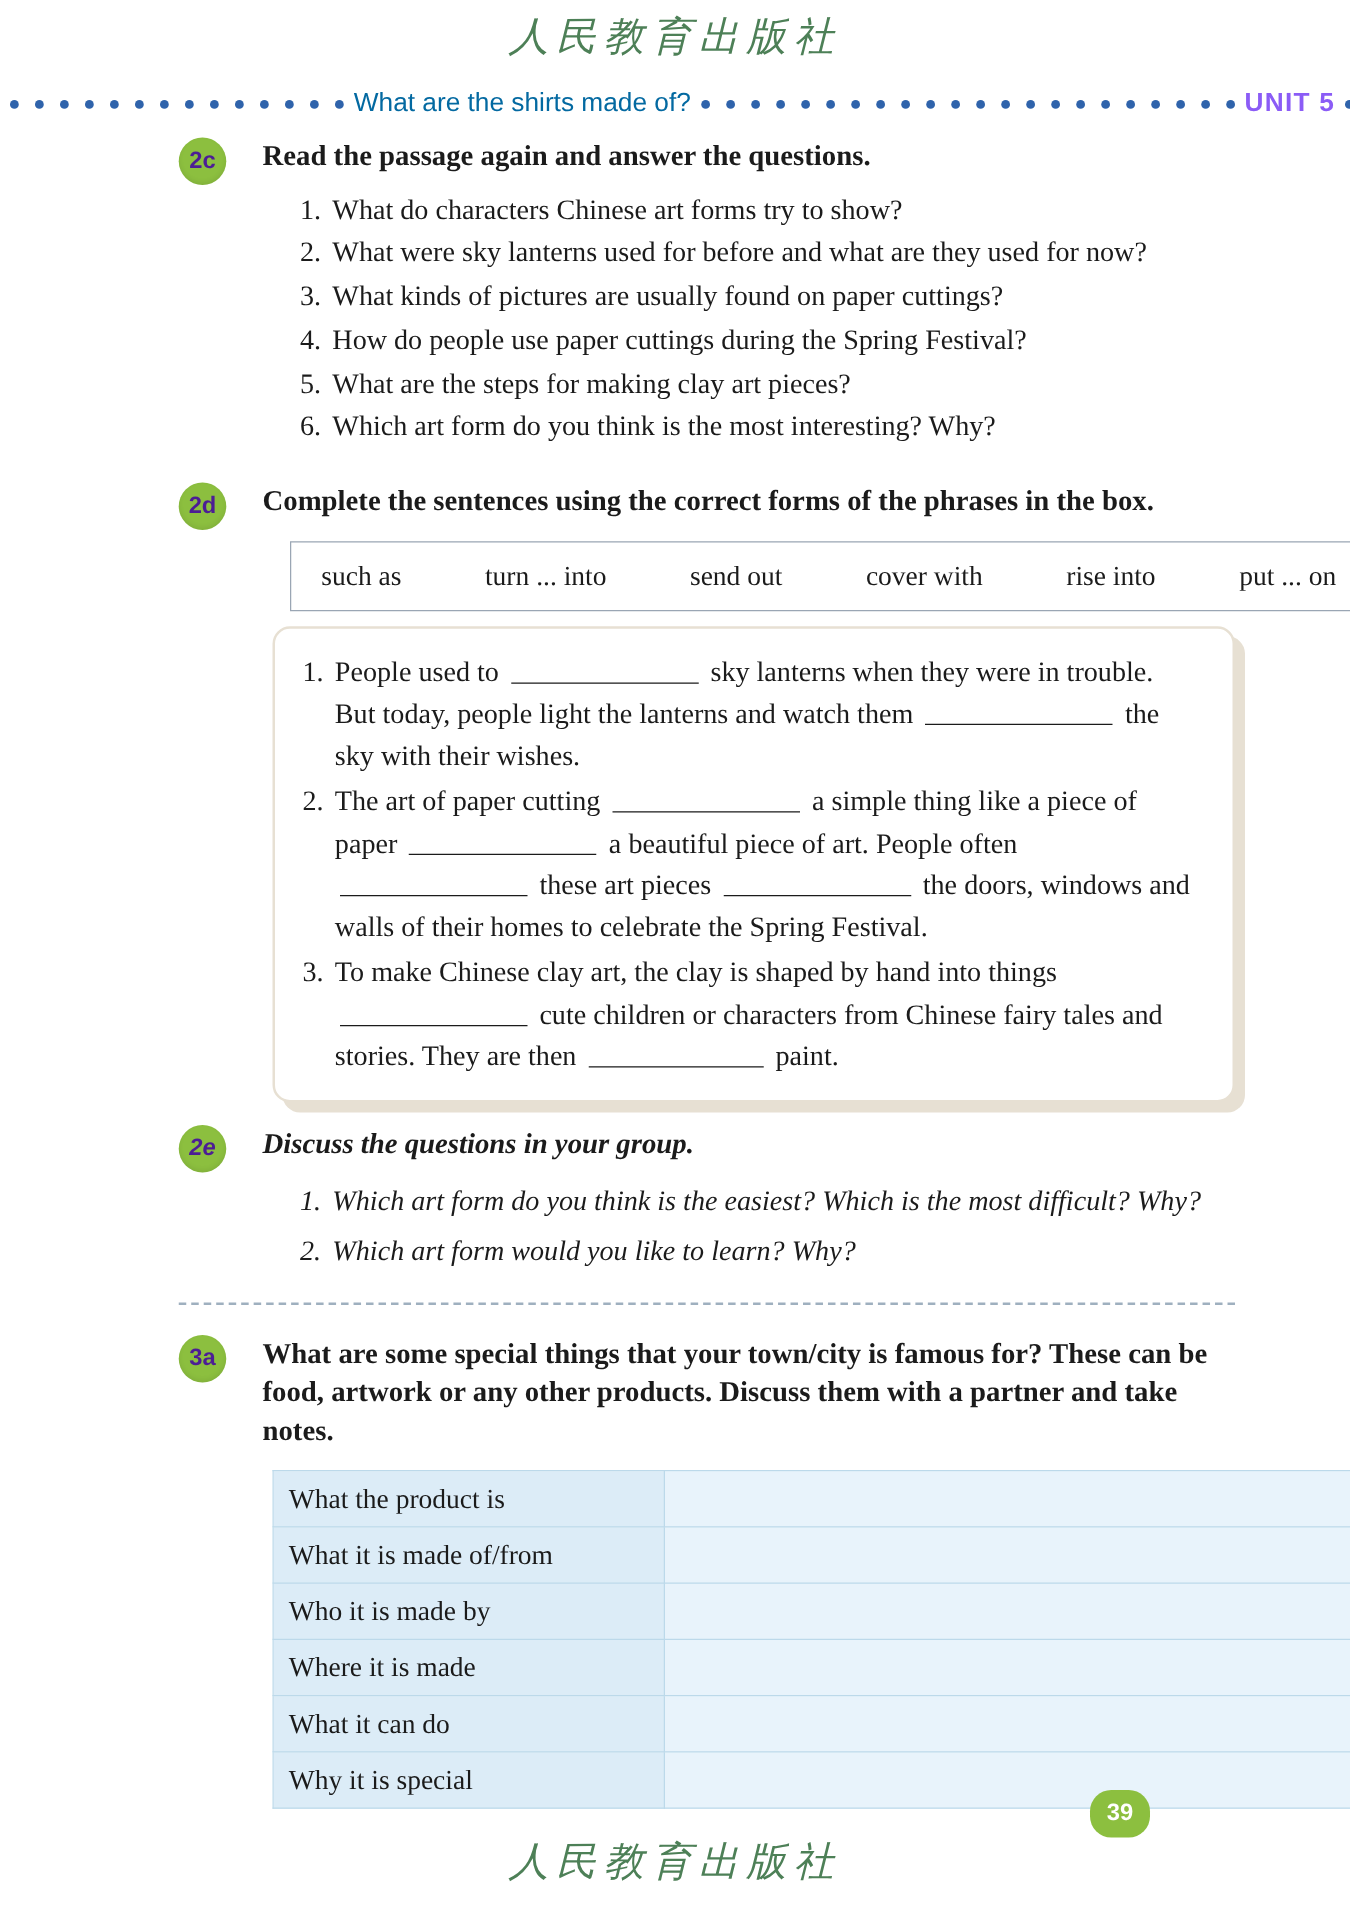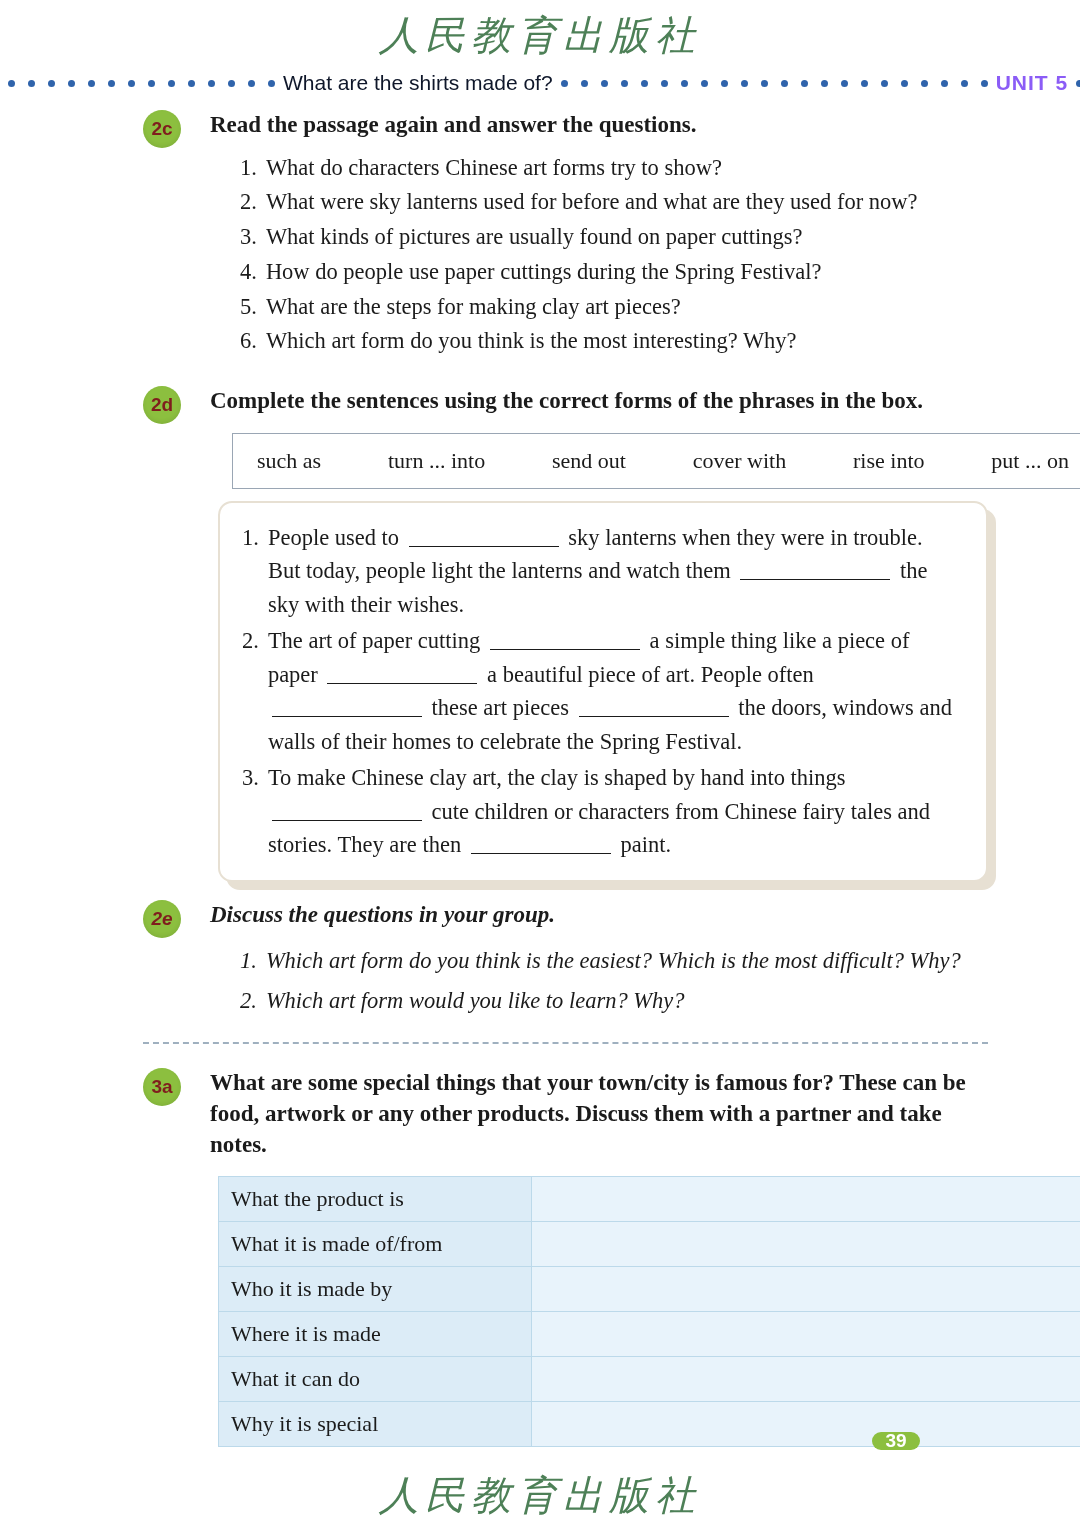--- a/index.html
+++ b/index.html
@@ -17,21 +17,21 @@
   }
 
   
   .publisher-logo {
     position: absolute;
     left: 0;
     width: 100%;
     text-align: center;
     color: #2f6a3a;
     font-family: "Liberation Serif", serif;
-    font-size: 40px;
+    font-size: 32px;
     letter-spacing: 6px;
     font-style: italic;
     opacity: 0.85;
     user-select: none;
   }
   .publisher-logo.top { top: 8px; }
   .publisher-logo.bottom { top: 1468px; }
 
   
   .runhead {
@@ -52,21 +52,21 @@
     margin: 0 8px;
   }
   .dots i {
     display: block;
     width: 7px;
     height: 7px;
     border-radius: 50%;
     background: #2f63ab;
   }
   .runhead-title {
-    color: #0f172a;
+    color: #0369a1;
     font-size: 21px;
     font-family: "Liberation Sans", sans-serif;
     white-space: nowrap;
   }
   .runhead-unit {
     color: #8b5cf6;
     font-size: 21px;
     font-weight: bold;
     font-family: "Liberation Sans", sans-serif;
     letter-spacing: 1px;
@@ -85,21 +85,21 @@
     position: relative;
     margin-bottom: 6px;
   }
   .tag {
     position: absolute;
     left: 143px;
     width: 38px;
     height: 38px;
     border-radius: 50%;
     background: #8cbf3f;
-    color: #7f1d1d;
+    color: #4c1d95;
     font-family: "Liberation Sans", sans-serif;
     font-weight: bold;
     font-size: 19px;
     display: flex;
     align-items: center;
     justify-content: center;
     box-shadow: inset 0 -2px 4px rgba(0,0,0,.08);
   }
   .heading {
     margin-left: 210px;
@@ -198,21 +198,21 @@
   .notes-table td.value {
     background: #e8f3fb;
   }
 
   
   .page-number {
     position: absolute;
     left: 872px;
     top: 1432px;
     width: 48px;
-    height: 18px;
+    height: 38px;
     border-radius: 17px;
     background: #8cbf3f;
     color: #ffffff;
     font-family: "Liberation Sans", sans-serif;
     font-weight: bold;
     font-size: 19px;
     display: flex;
     align-items: center;
     justify-content: center;
   }

